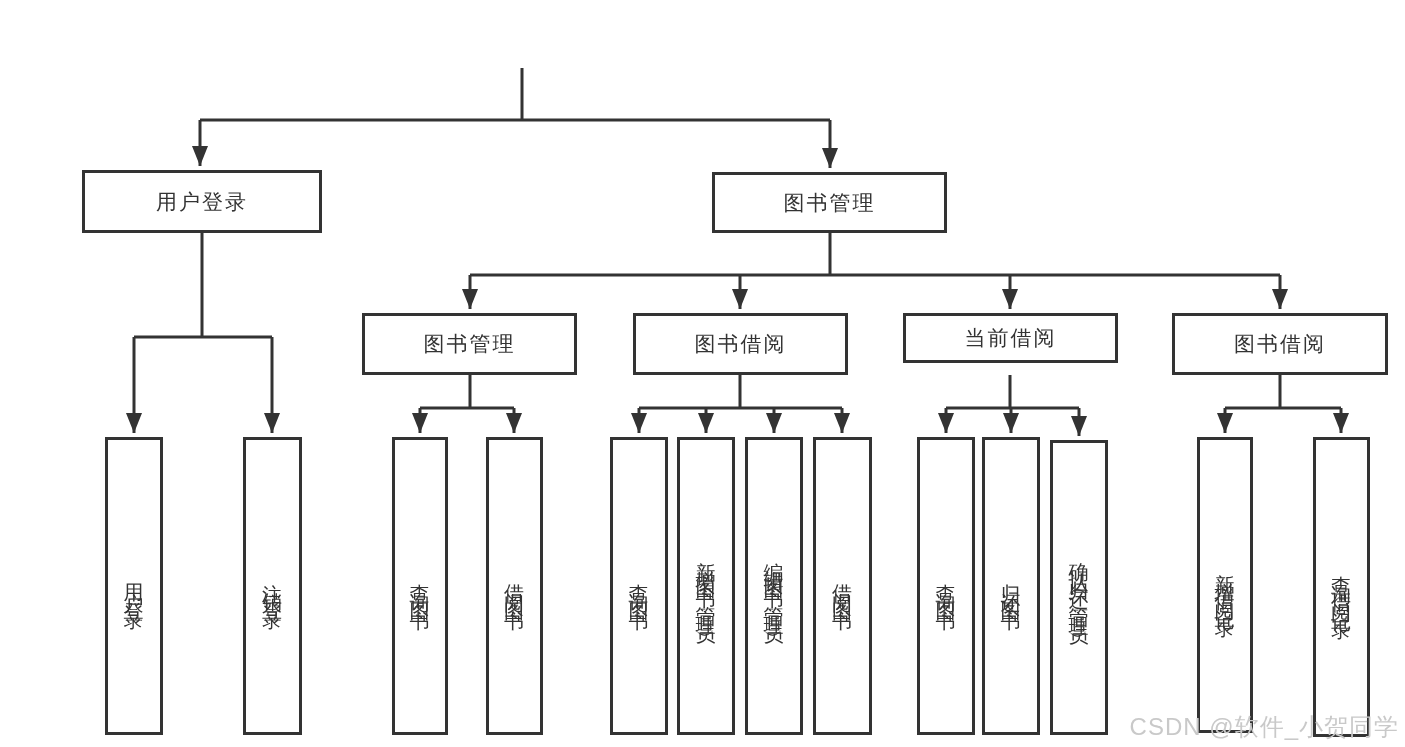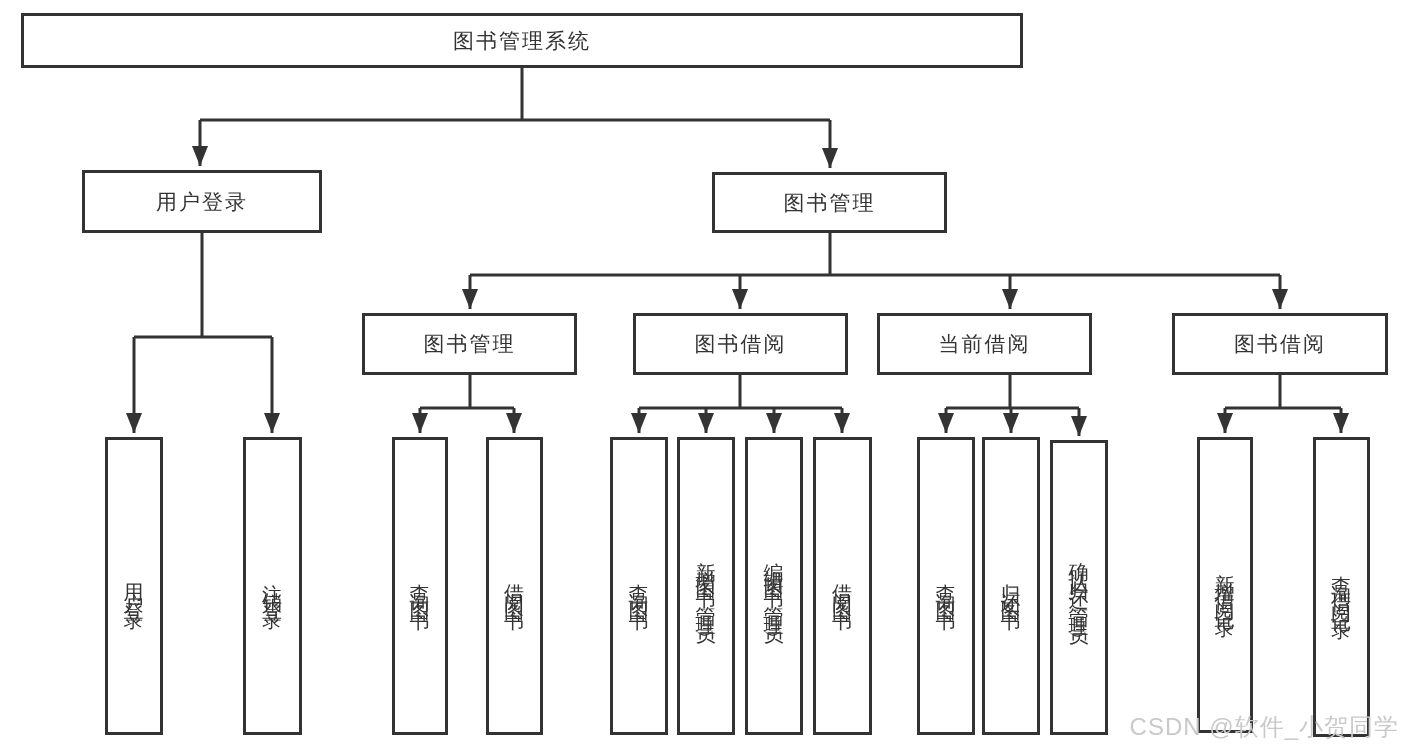--- a/index.html
+++ b/index.html
@@ -90,38 +90,35 @@
     <path d="M1010,375 V408 M946,408 H1079"></path>
     <path d="M946,408 V433" marker-end="url(#arw)"></path>
     <path d="M1011,408 V433" marker-end="url(#arw)"></path>
     <path d="M1079,408 V436" marker-end="url(#arw)"></path>
 
     <path d="M1280,375 V408 M1225,408 H1341"></path>
     <path d="M1225,408 V433" marker-end="url(#arw)"></path>
     <path d="M1341,408 V433" marker-end="url(#arw)"></path>
   </svg>
 
-  <div class="box hbox" style="left:21px; top:13px; width:1002px; height:55px;">
-    <span class="label">图书管理系统</span>
-  </div>
 
   <div class="box hbox" style="left:82px; top:170px; width:240px; height:63px;">
     <span class="label">用户登录</span>
   </div>
   <div class="box hbox" style="left:712px; top:172px; width:235px; height:61px;">
     <span class="label">图书管理</span>
   </div>
 
   <div class="box hbox" style="left:362px; top:313px; width:215px; height:62px;">
     <span class="label">图书管理</span>
   </div>
   <div class="box hbox" style="left:633px; top:313px; width:215px; height:62px;">
     <span class="label">图书借阅</span>
   </div>
-  <div class="box hbox" style="left:877px; top:313px; width:215px; height:62px;">
+  <div class="box hbox" style="left:903px; top:313px; width:215px; height:50px;">
     <span class="label">当前借阅</span>
   </div>
   <div class="box hbox" style="left:1172px; top:313px; width:216px; height:62px;">
     <span class="label">图书借阅</span>
   </div>
 
   <div class="box vbox" style="left:105px; top:437px; width:58px; height:298px;">
     <span class="vtext">用户登录</span>
   </div>
   <div class="box vbox" style="left:243px; top:437px; width:59px; height:298px;">

